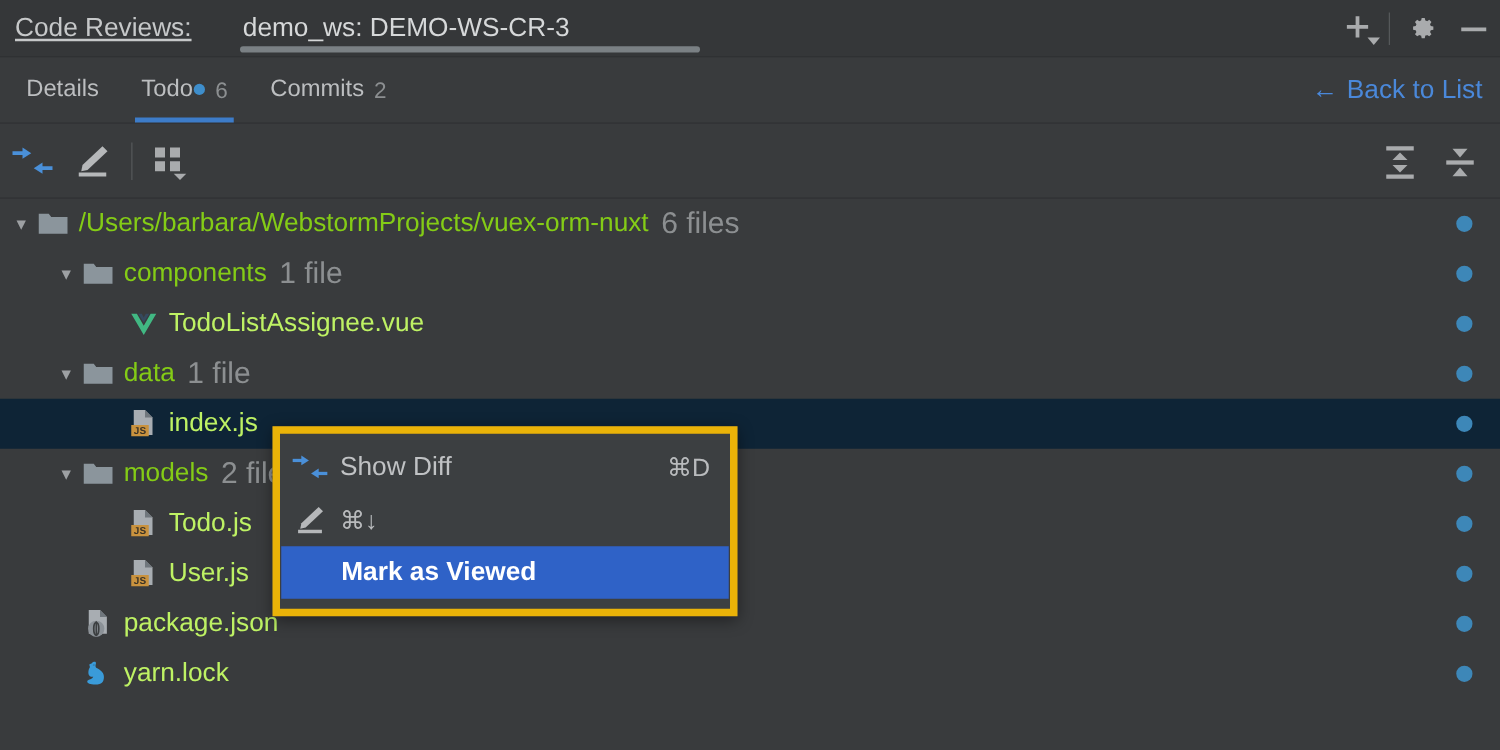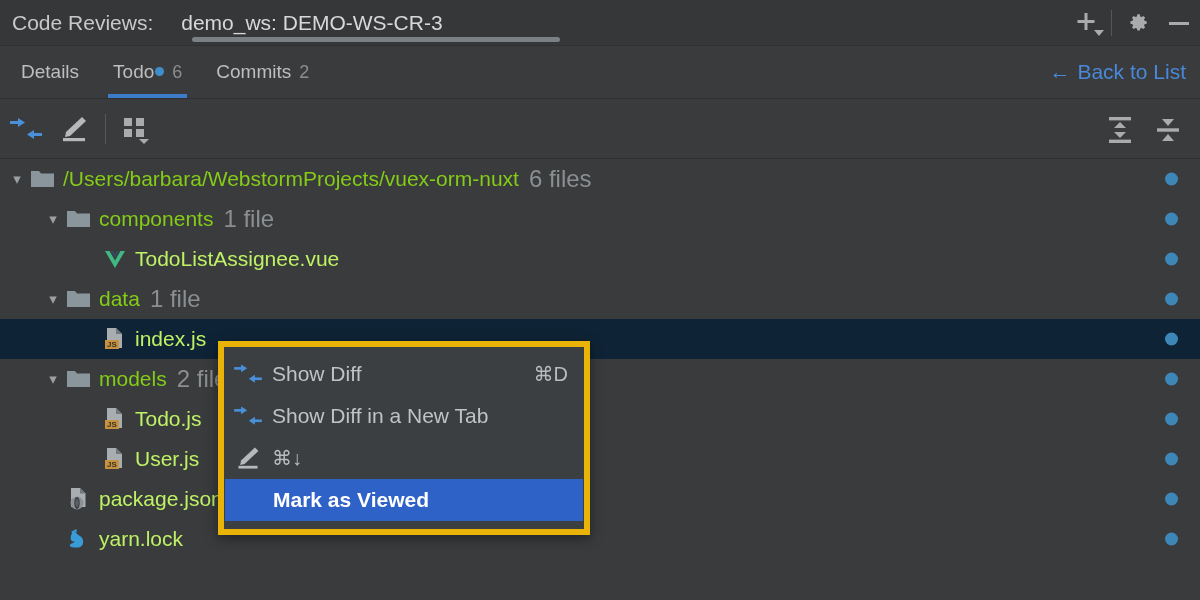--- a/index.html
+++ b/index.html
@@ -29,24 +29,25 @@
     background: #353739;
     display: flex;
     align-items: center;
     border-bottom: 1px solid #2e3032;
   }
   .tb-label {
     font-size: 21px;
     color: #c6c8c9;
     margin-left: 12px;
     white-space: nowrap;
+    text-decoration: underline;
   }
   .tb-tab {
     position: relative;
-    margin-left: 28px;
+    margin-left: 41px;
     font-size: 21px;
     color: #d6d8d9;
     white-space: nowrap;
   }
   .tb-tab-underline {
     position: absolute;
     left: 192px;
     bottom: 3px;
     width: 368px;
     height: 5px;
@@ -505,34 +506,20 @@
             <polygon points="9,4 16,8.5 9,13"></polygon>
             <rect x="23" y="19" width="10" height="3"></rect>
             <polygon points="25,16 18,20.5 25,25"></polygon>
           </g>
         </svg>
       </span>
       <span class="mi-label">Show Diff</span>
       <span class="mi-accel">⌘D</span>
     </div>
 
-    <div class="mi">
-      <span class="mi-icon">
-        <svg width="30" height="26" viewBox="0 0 34 30">
-          <g fill="#4a90d9">
-            <rect x="1" y="7" width="10" height="3"></rect>
-            <polygon points="9,4 16,8.5 9,13"></polygon>
-            <rect x="23" y="19" width="10" height="3"></rect>
-            <polygon points="25,16 18,20.5 25,25"></polygon>
-          </g>
-        </svg>
-      </span>
-      <span class="mi-label">Show Diff in a New Tab</span>
-      <span class="mi-accel"></span>
-    </div>
 
     <div class="mi">
       <span class="mi-icon">
         <svg width="30" height="26" viewBox="0 0 32 30">
           <polygon points="24,3 28,7 12,22 7,23 8,18" fill="#b6b8ba"></polygon>
           <rect x="5" y="24" width="22" height="3.2" fill="#b6b8ba"></rect>
         </svg>
       </span>
       <span class="mi-accel">⌘↓</span>
     </div>

